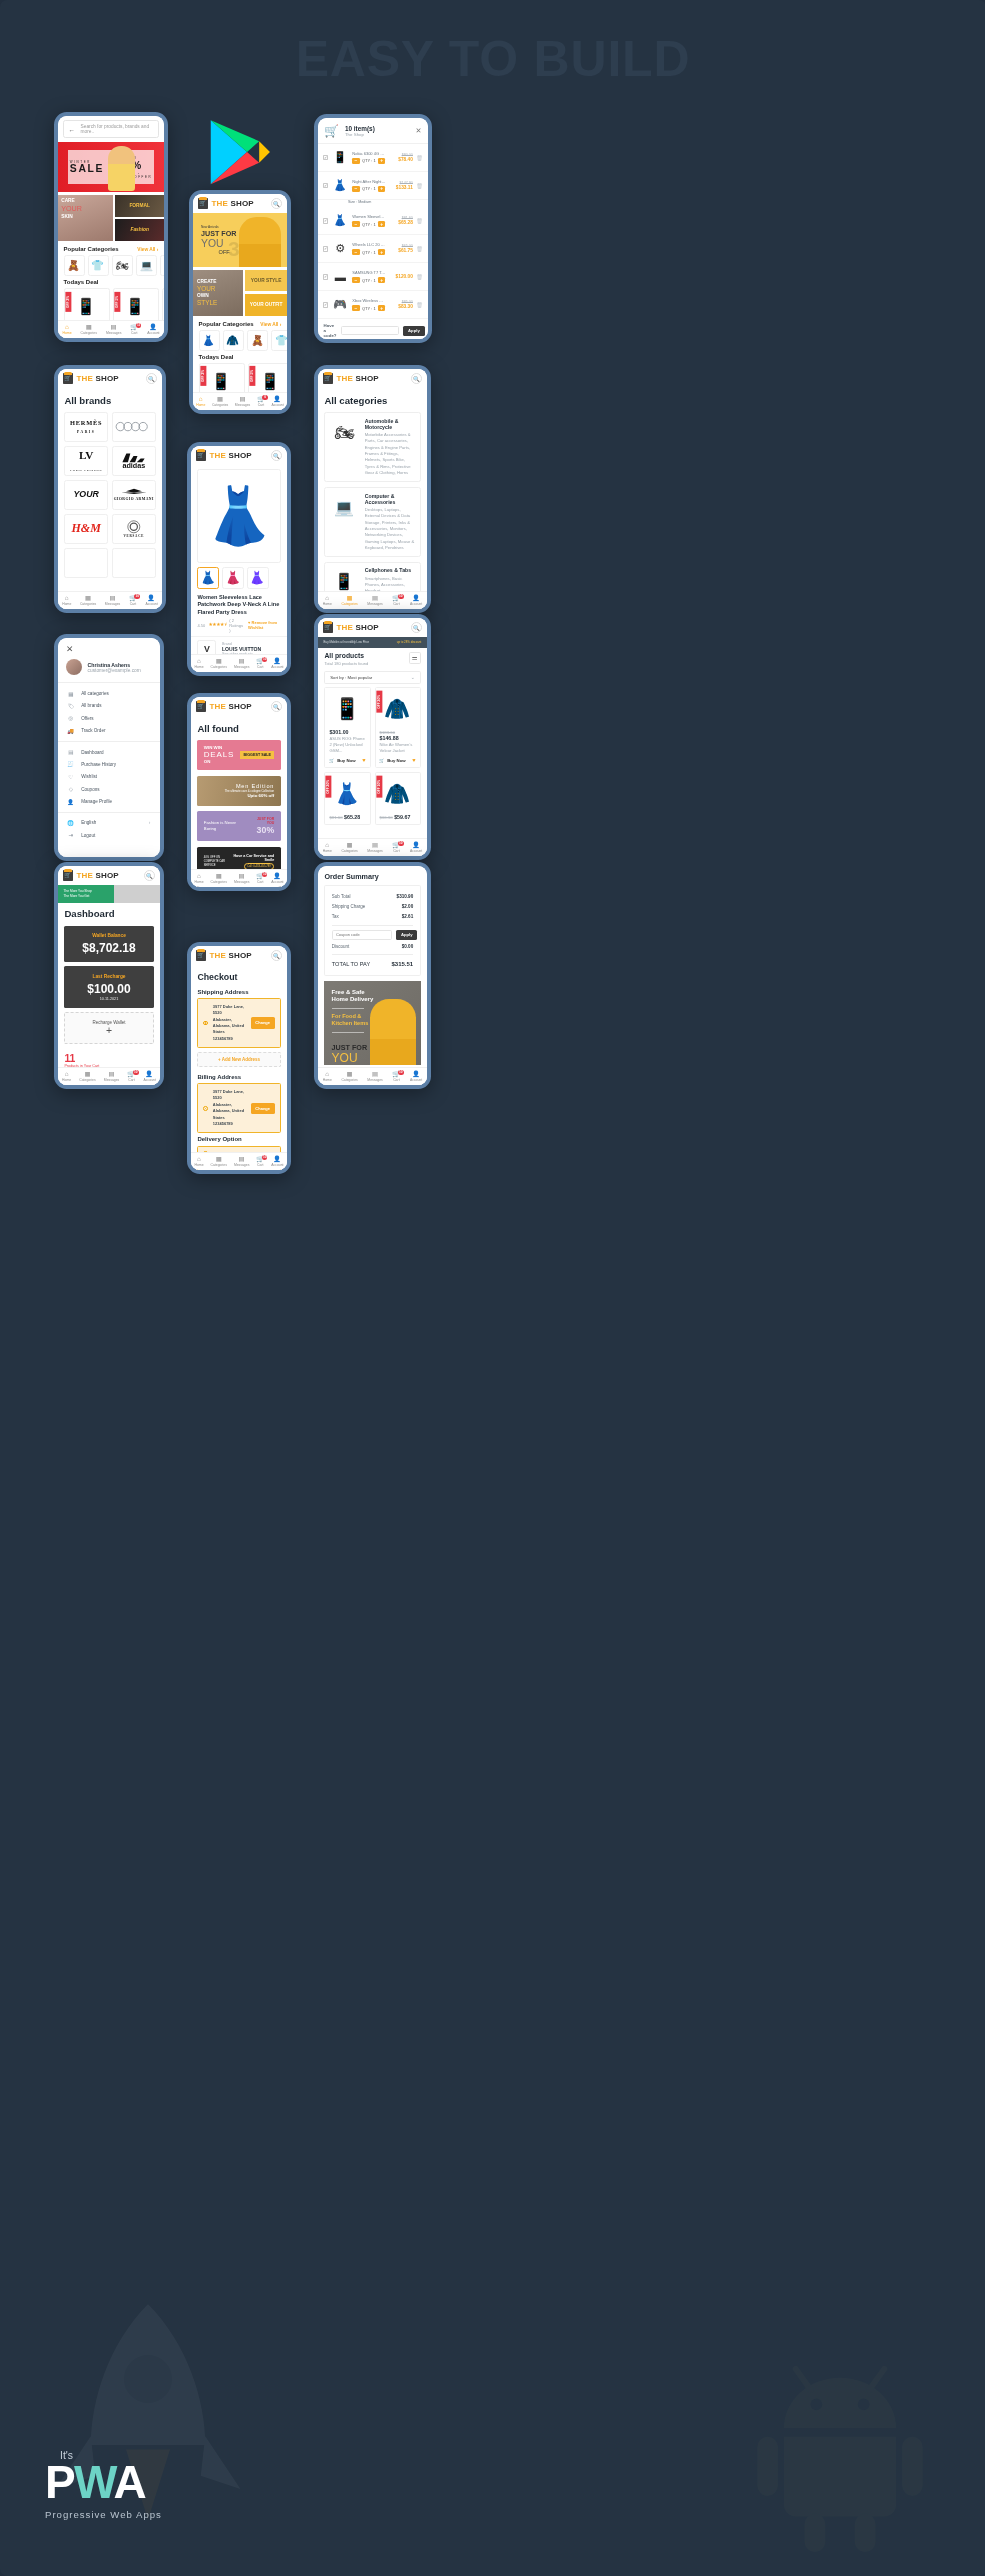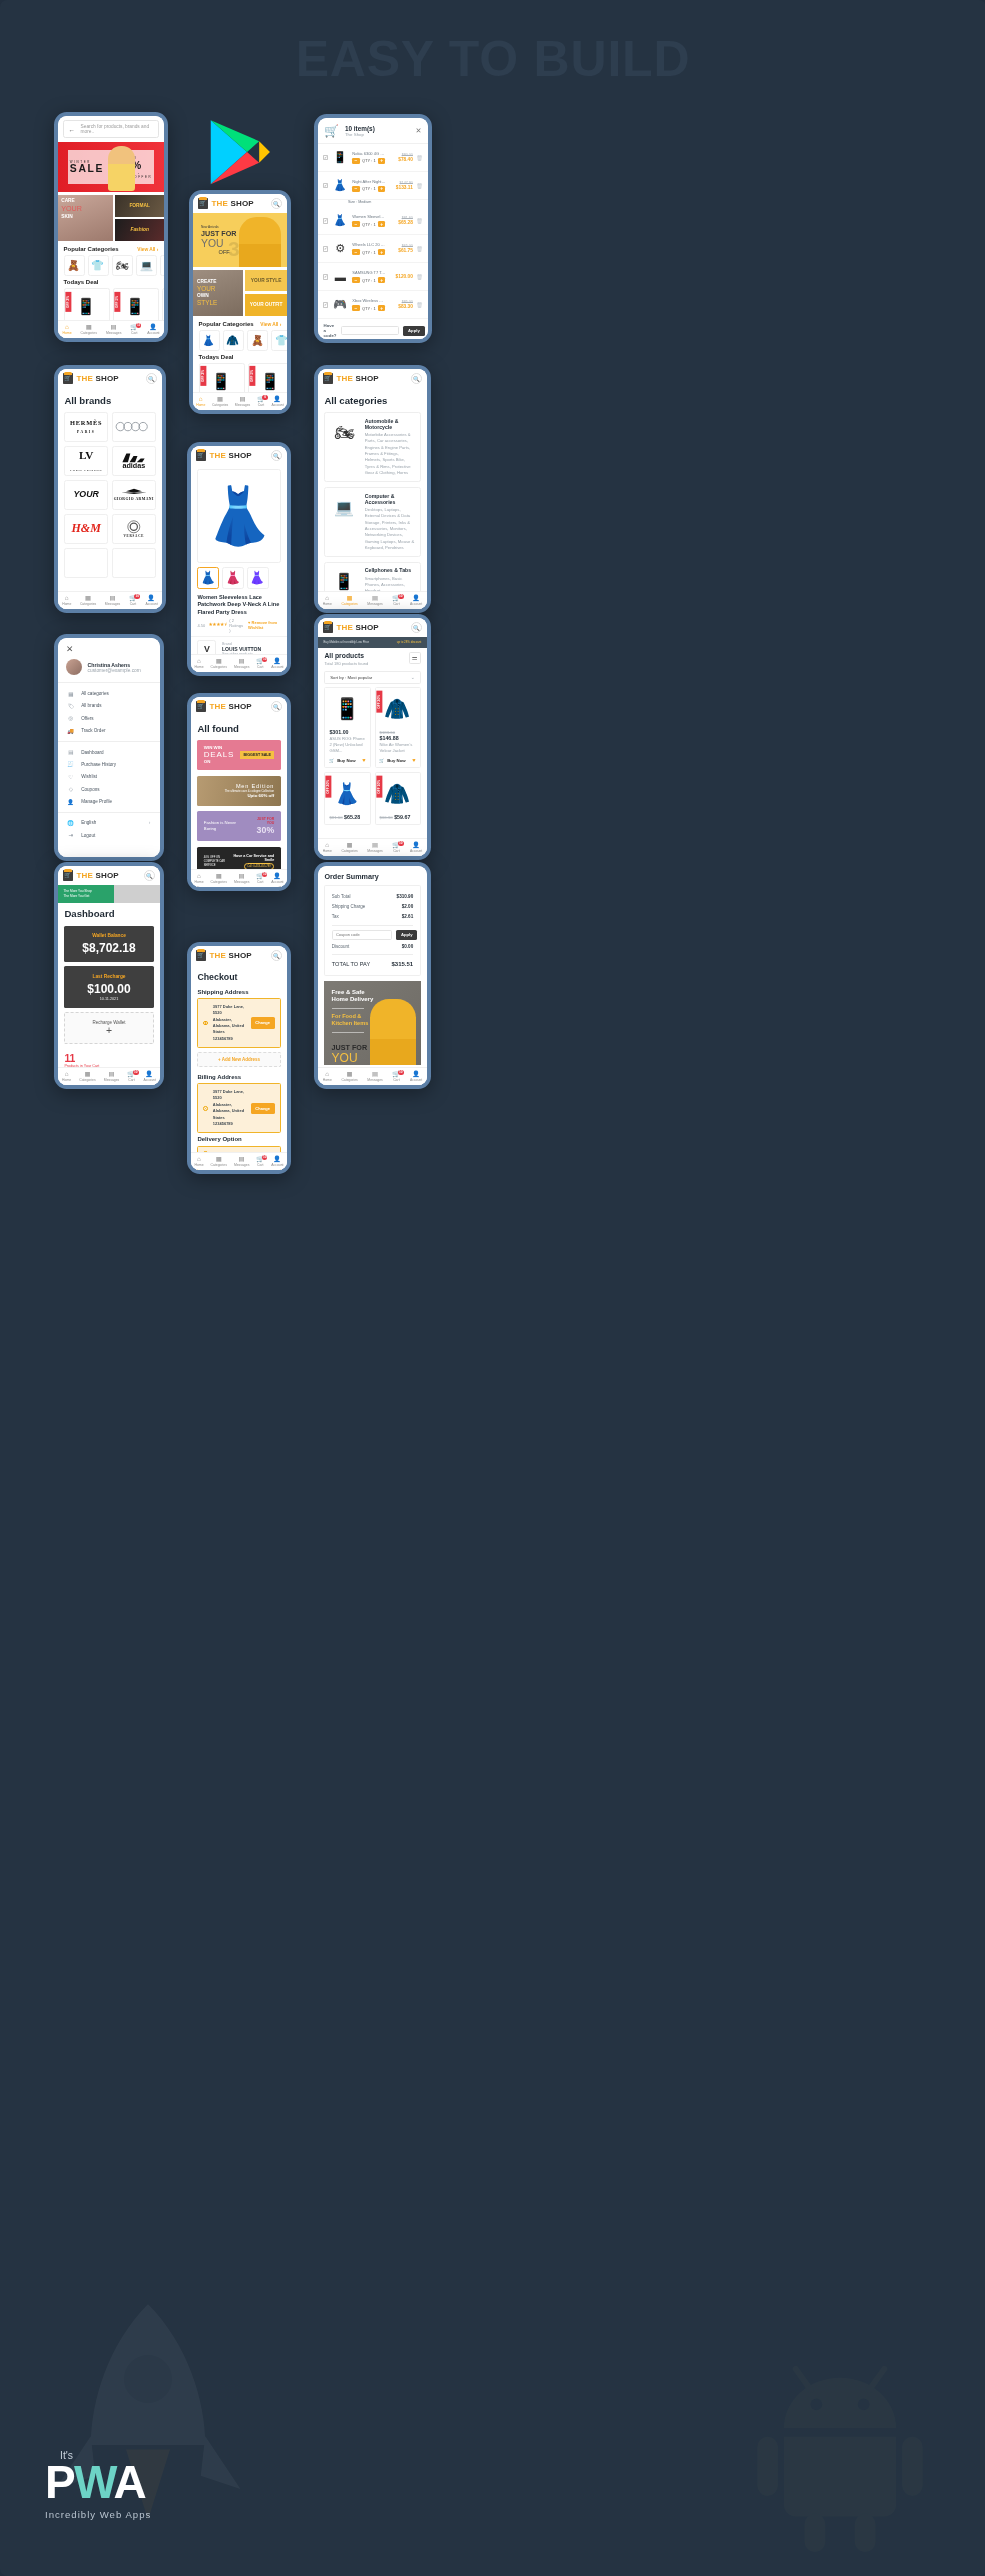--- a/index.html
+++ b/index.html
@@ -1233,17 +1233,17 @@
     <path d="M22 46 a38 34 0 0 1 76 0 z" fill="#55604f"></path>
     <circle cx="44" cy="30" r="4" fill="#253342"></circle>
     <circle cx="76" cy="30" r="4" fill="#253342"></circle>
     <line x1="30" y1="6" x2="40" y2="20" stroke="#55604f" stroke-width="4" stroke-linecap="round"></line>
     <line x1="90" y1="6" x2="80" y2="20" stroke="#55604f" stroke-width="4" stroke-linecap="round"></line>
   </svg>
 
   <div class="pwa-logo">
     <div class="pwa-its">It's</div>
     <div class="pwa-main">P<span class="a">W</span>A</div>
-    <div class="pwa-sub">Incredibly Web Apps</div>
+    <div class="pwa-sub">Progressive Web Apps</div>
   </div>
 
 </div>
 
 
 </body></html>

